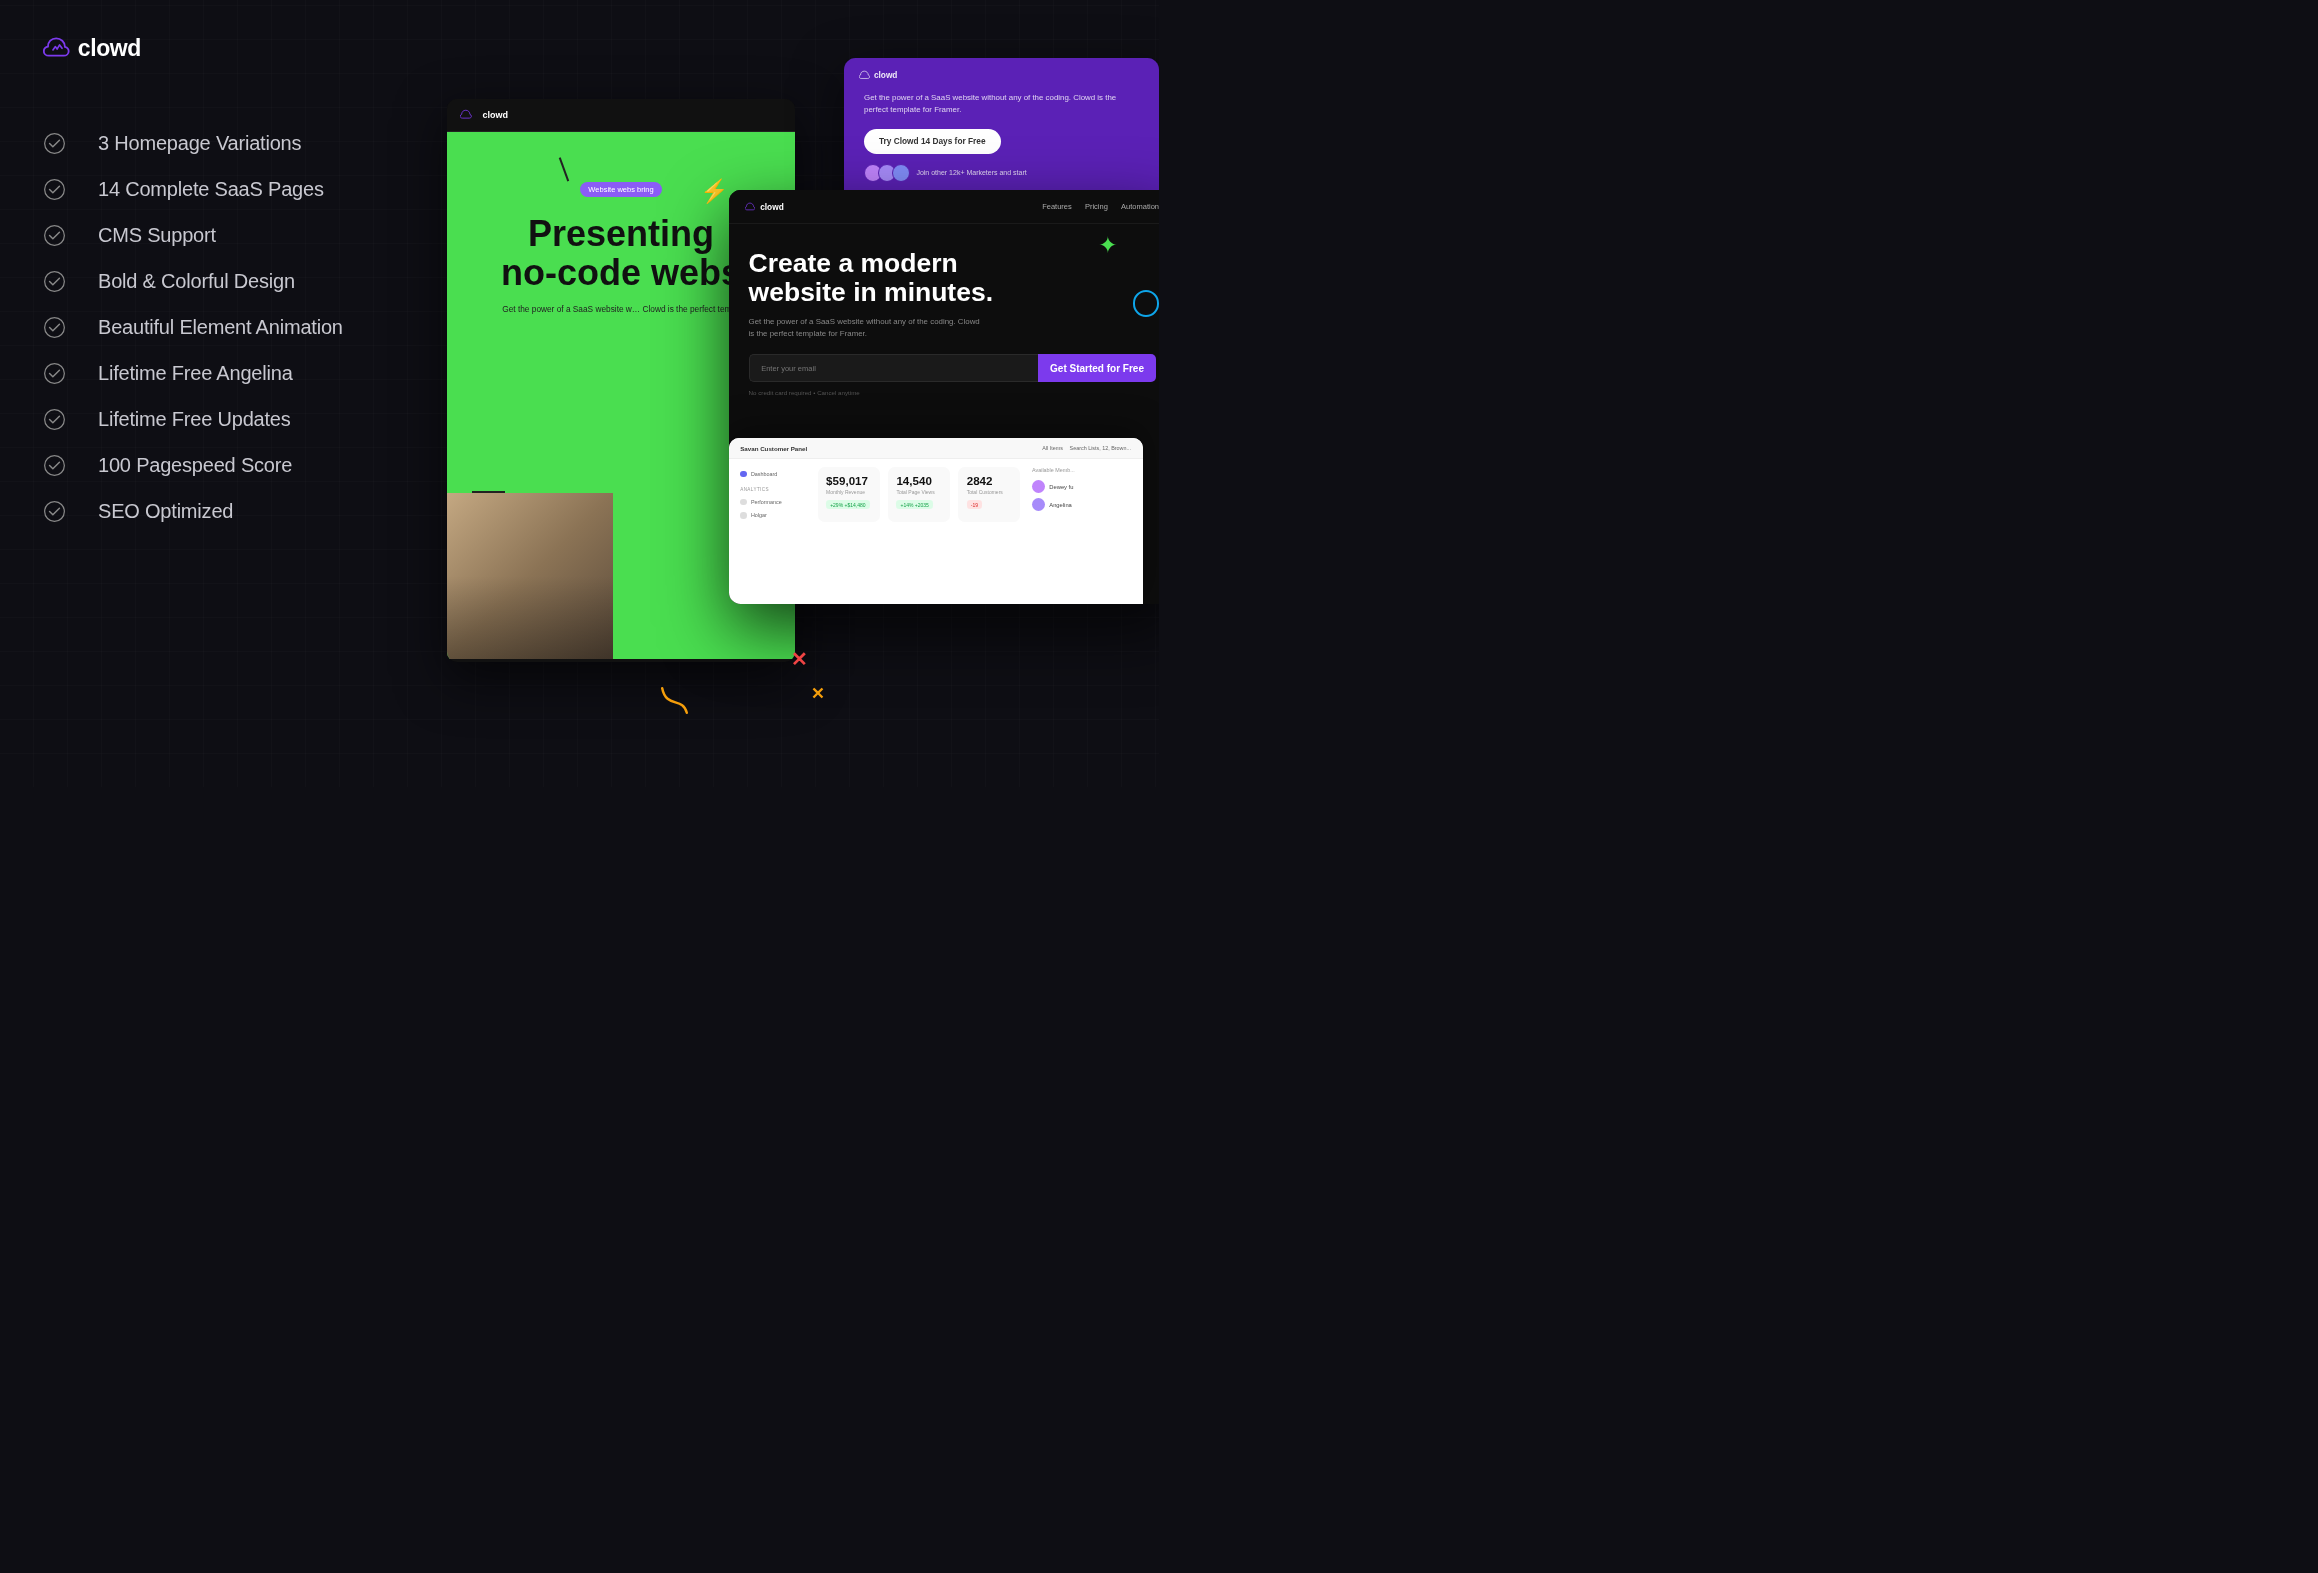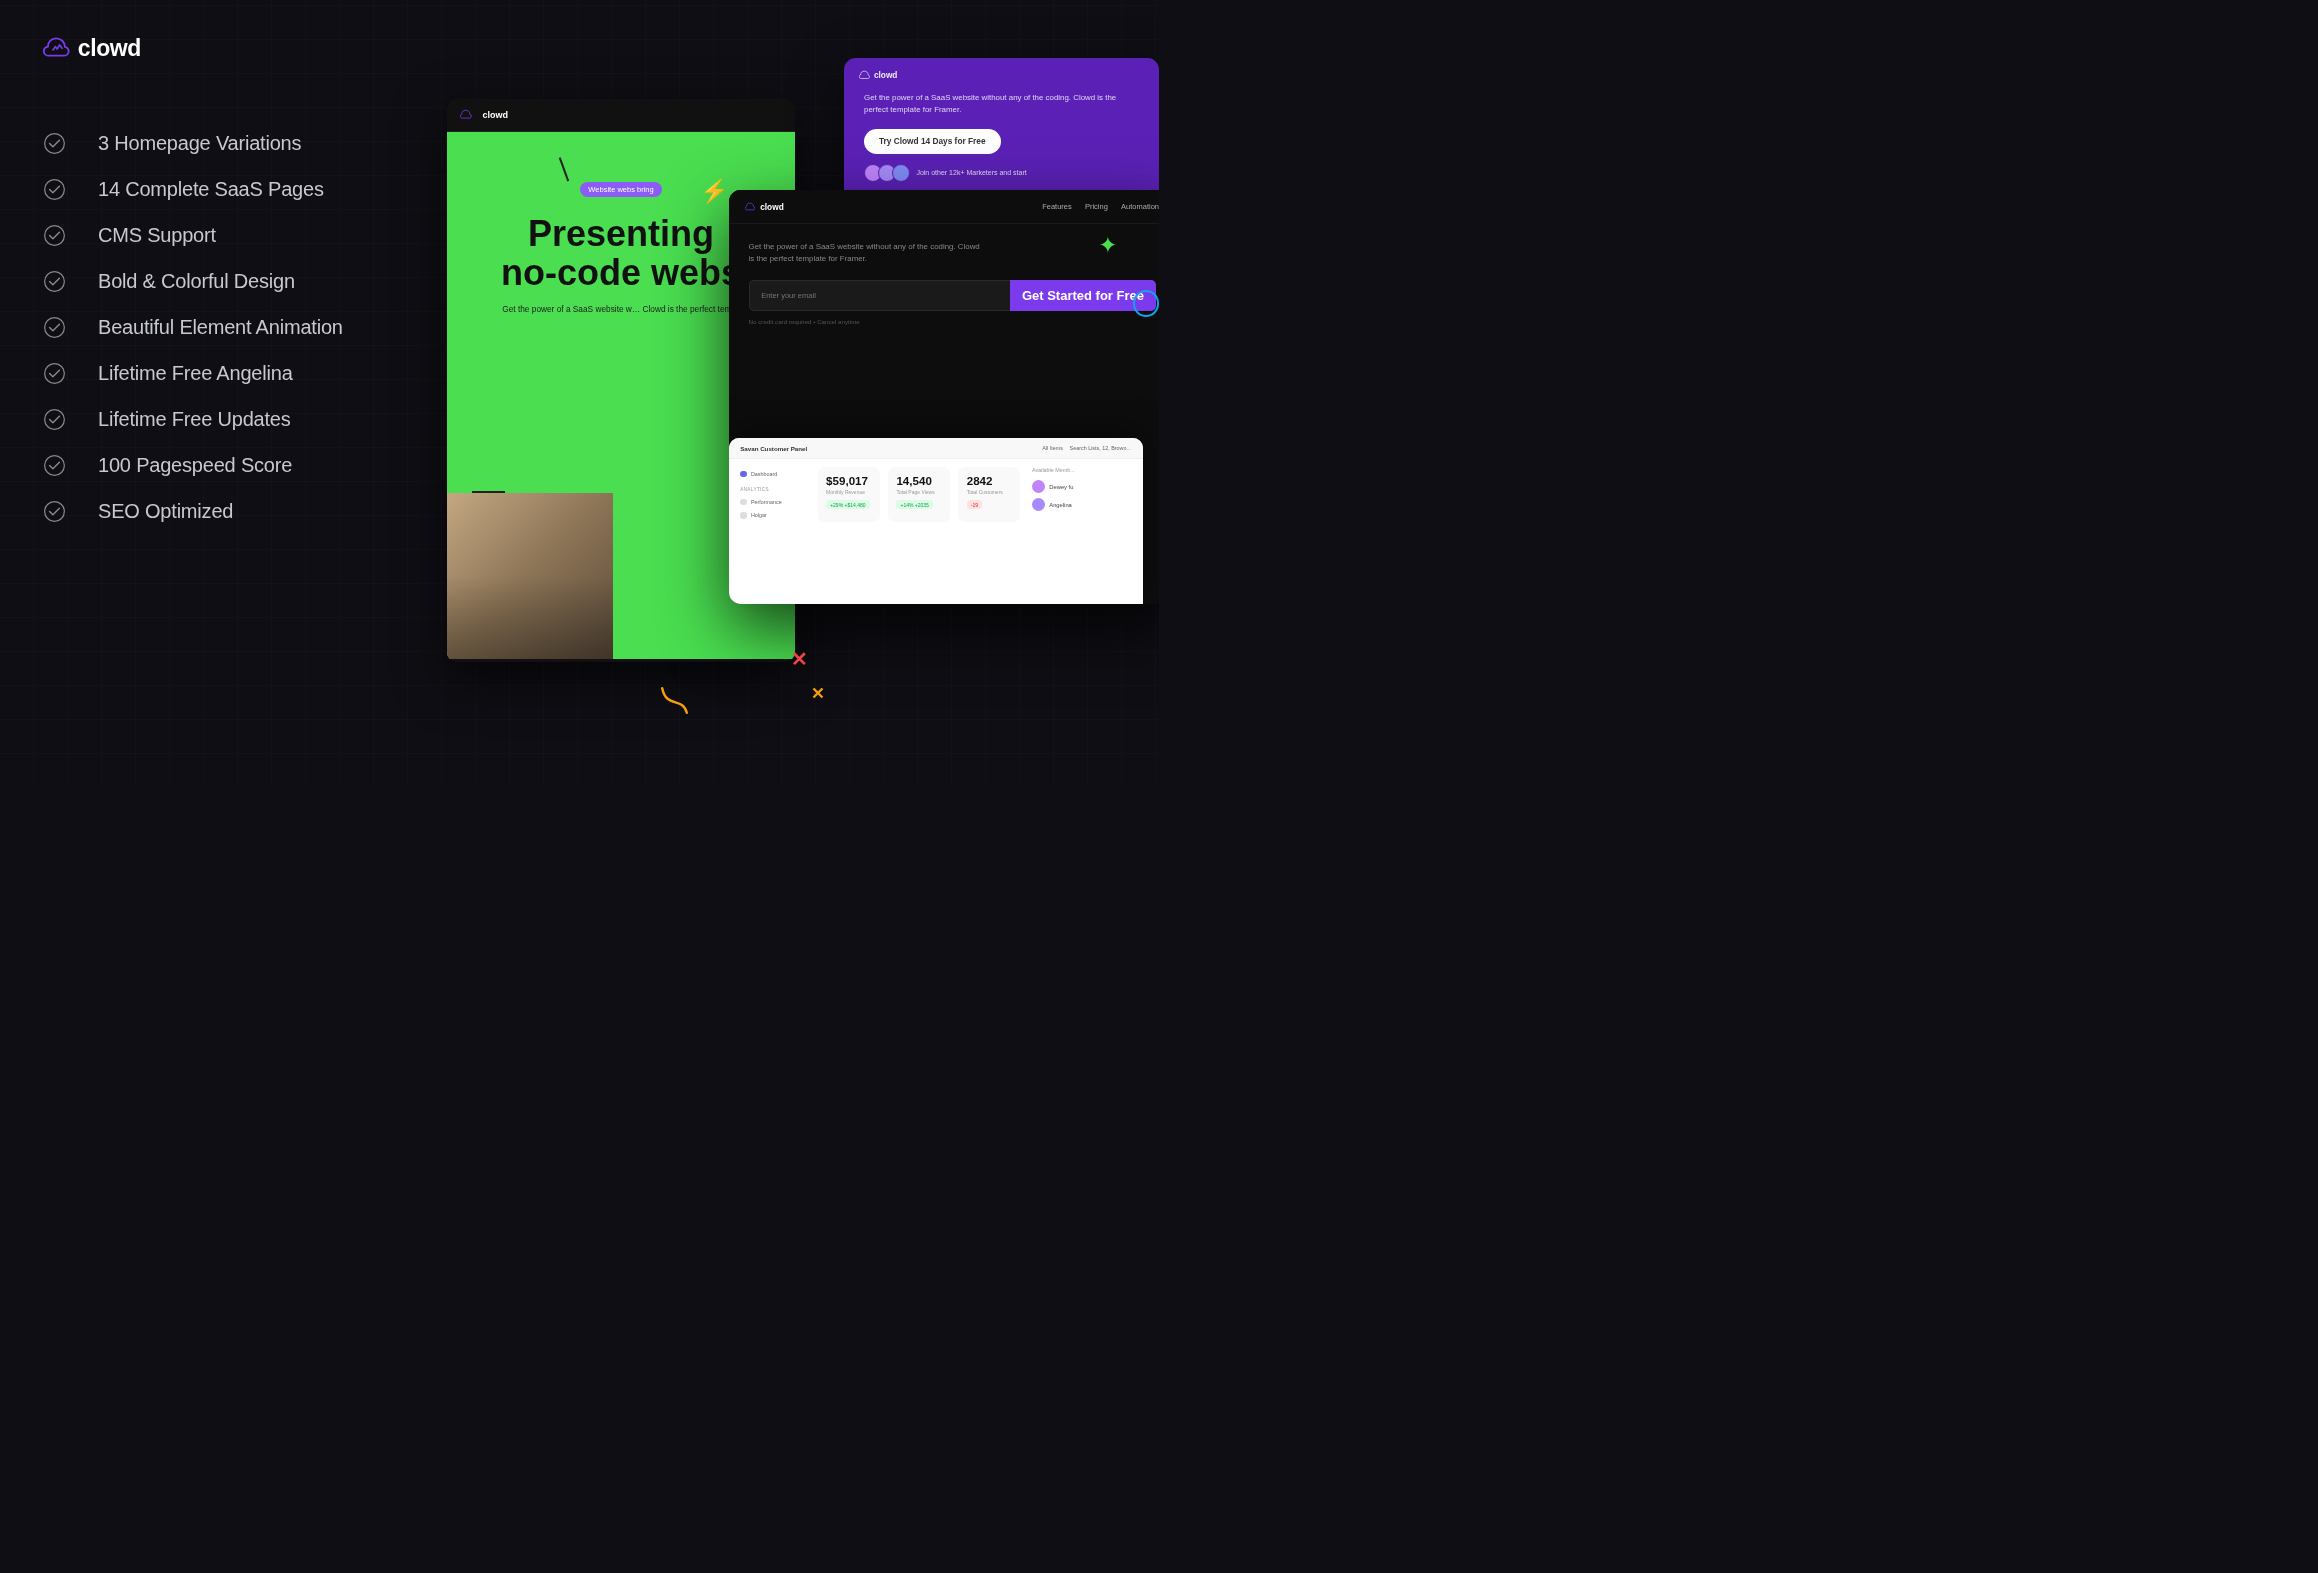--- a/index.html
+++ b/index.html
@@ -345,21 +345,21 @@
       font-size: 7.5px;
       color: #666;
     }
 
     .dark-input-btn {
       background: #7c3aed;
       color: white;
       border: none;
       padding: 8.3px 11.6px;
       border-radius: 0 5px 5px 0;
-      font-size: 13px;
+      font-size: 10px;
       font-weight: 600;
       cursor: pointer;
       white-space: nowrap;
     }
 
     .dark-disclaimer {
       font-size: 6.2px;
       color: #555;
       margin-bottom: 13.2px;
     }
@@ -714,20 +714,21 @@
       </div>
       <div class="dark-nav">
         <span class="dark-nav-item">Features</span>
         <span class="dark-nav-item">Pricing</span>
         <span class="dark-nav-item">Automation</span>
       </div>
     </div>
     <div class="screenshot-dark-body">
       <div class="dark-star">✦</div>
       <div class="dark-circle-deco"></div>
+      <div class="dark-headline">Create a modern<br>website in minutes.</div>
       <div class="dark-subtext">Get the power of a SaaS website without any of the coding. Clowd is the perfect template for Framer.</div>
       <div class="dark-input-row">
         <input class="dark-input" type="text" readonly="" placeholder="Enter your email" style="">
         <button class="dark-input-btn">Get Started for Free</button>
       </div>
       <div class="dark-disclaimer">No credit card required • Cancel anytime</div>
     </div>
 
     <div class="screenshot-dashboard">
       <div class="dashboard-header">

